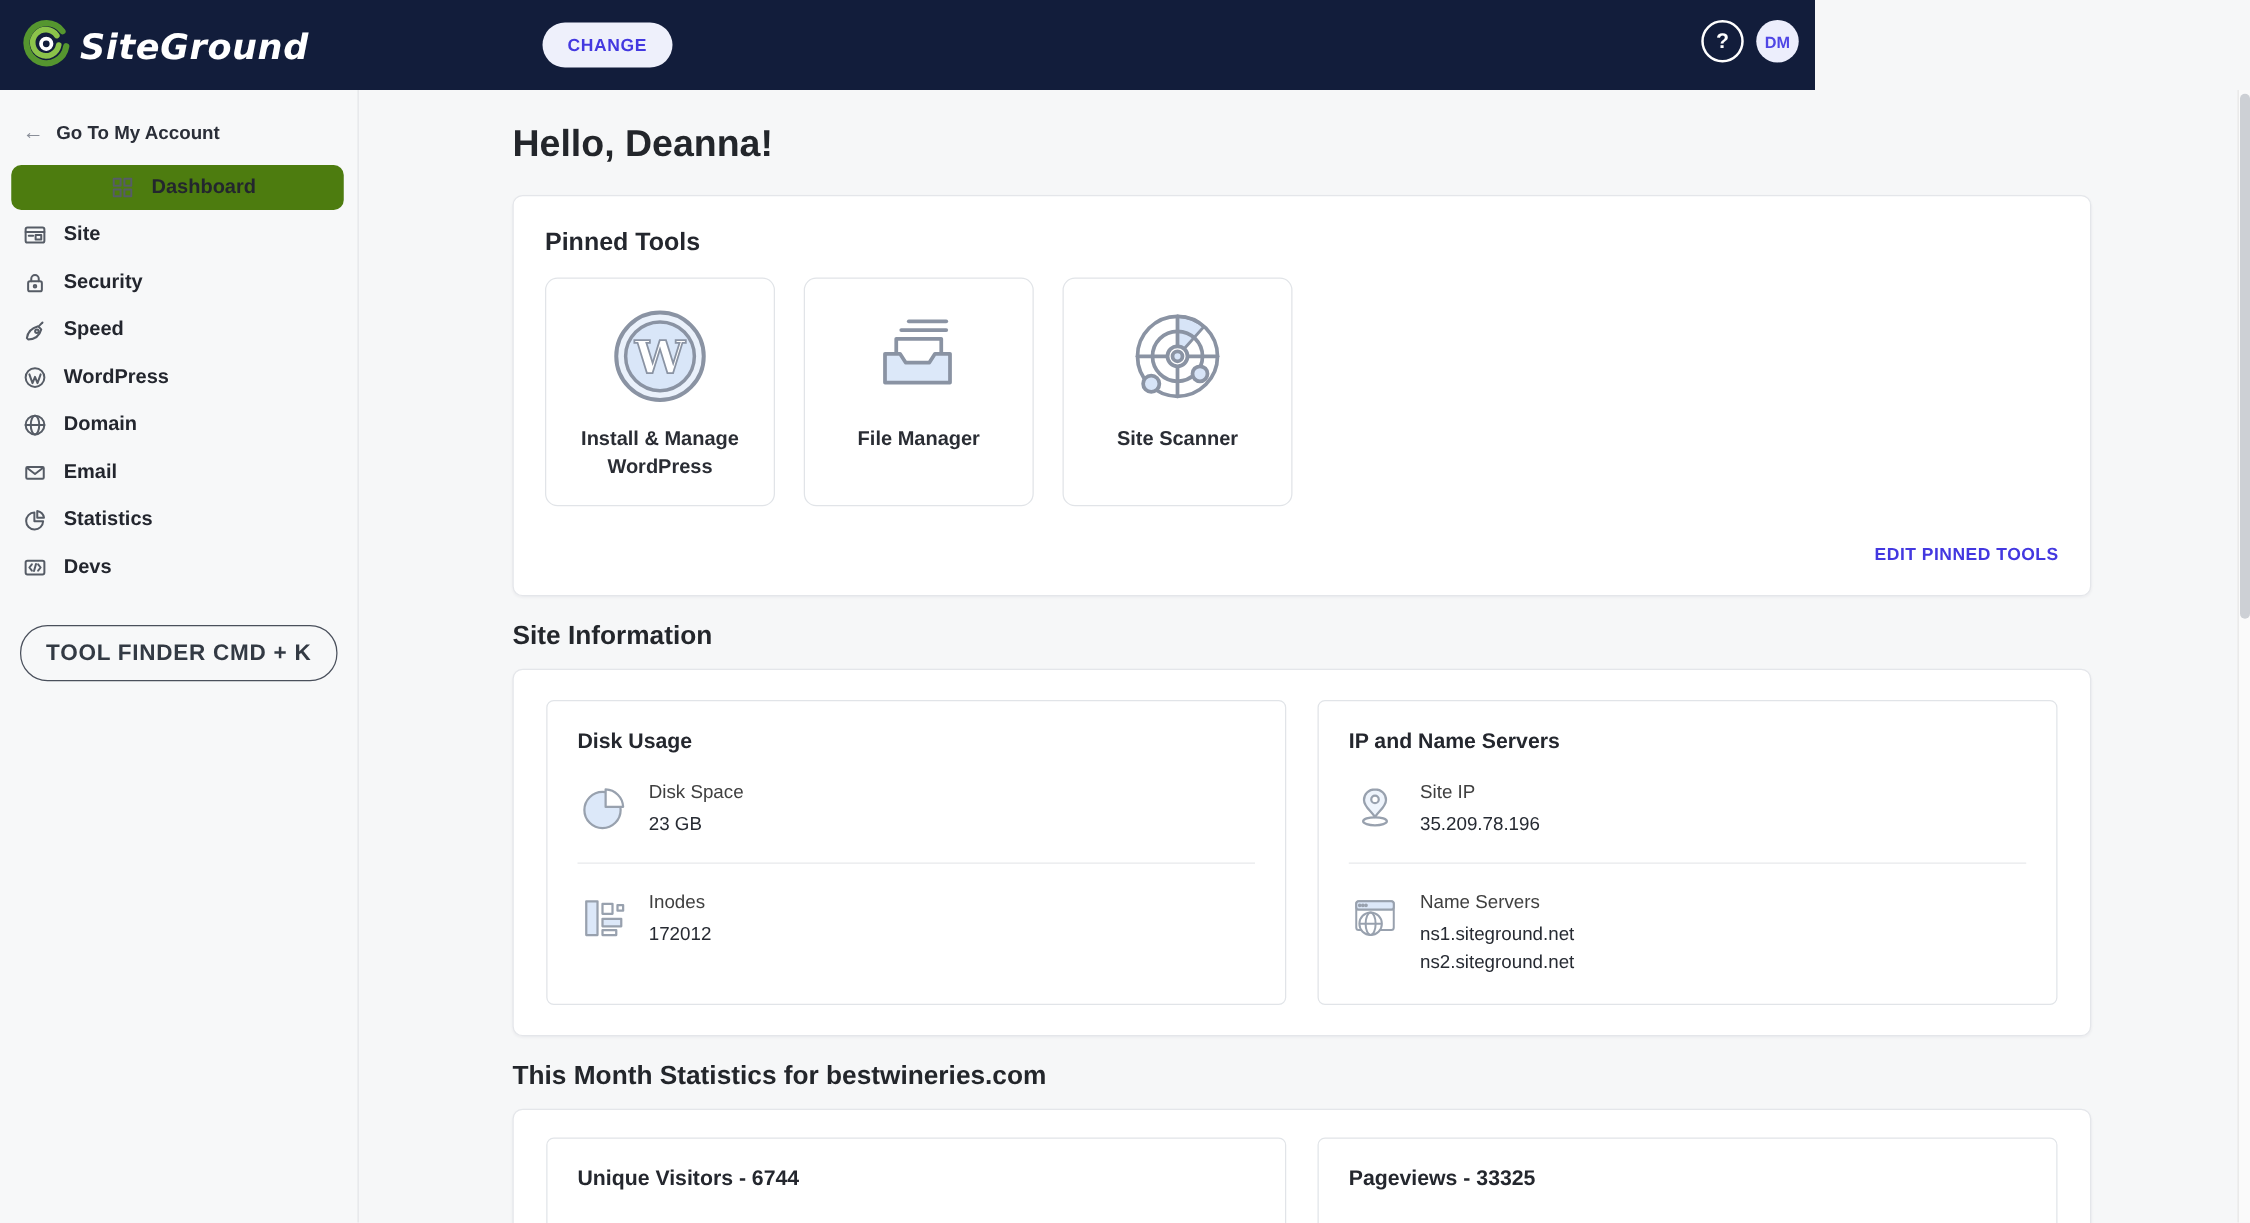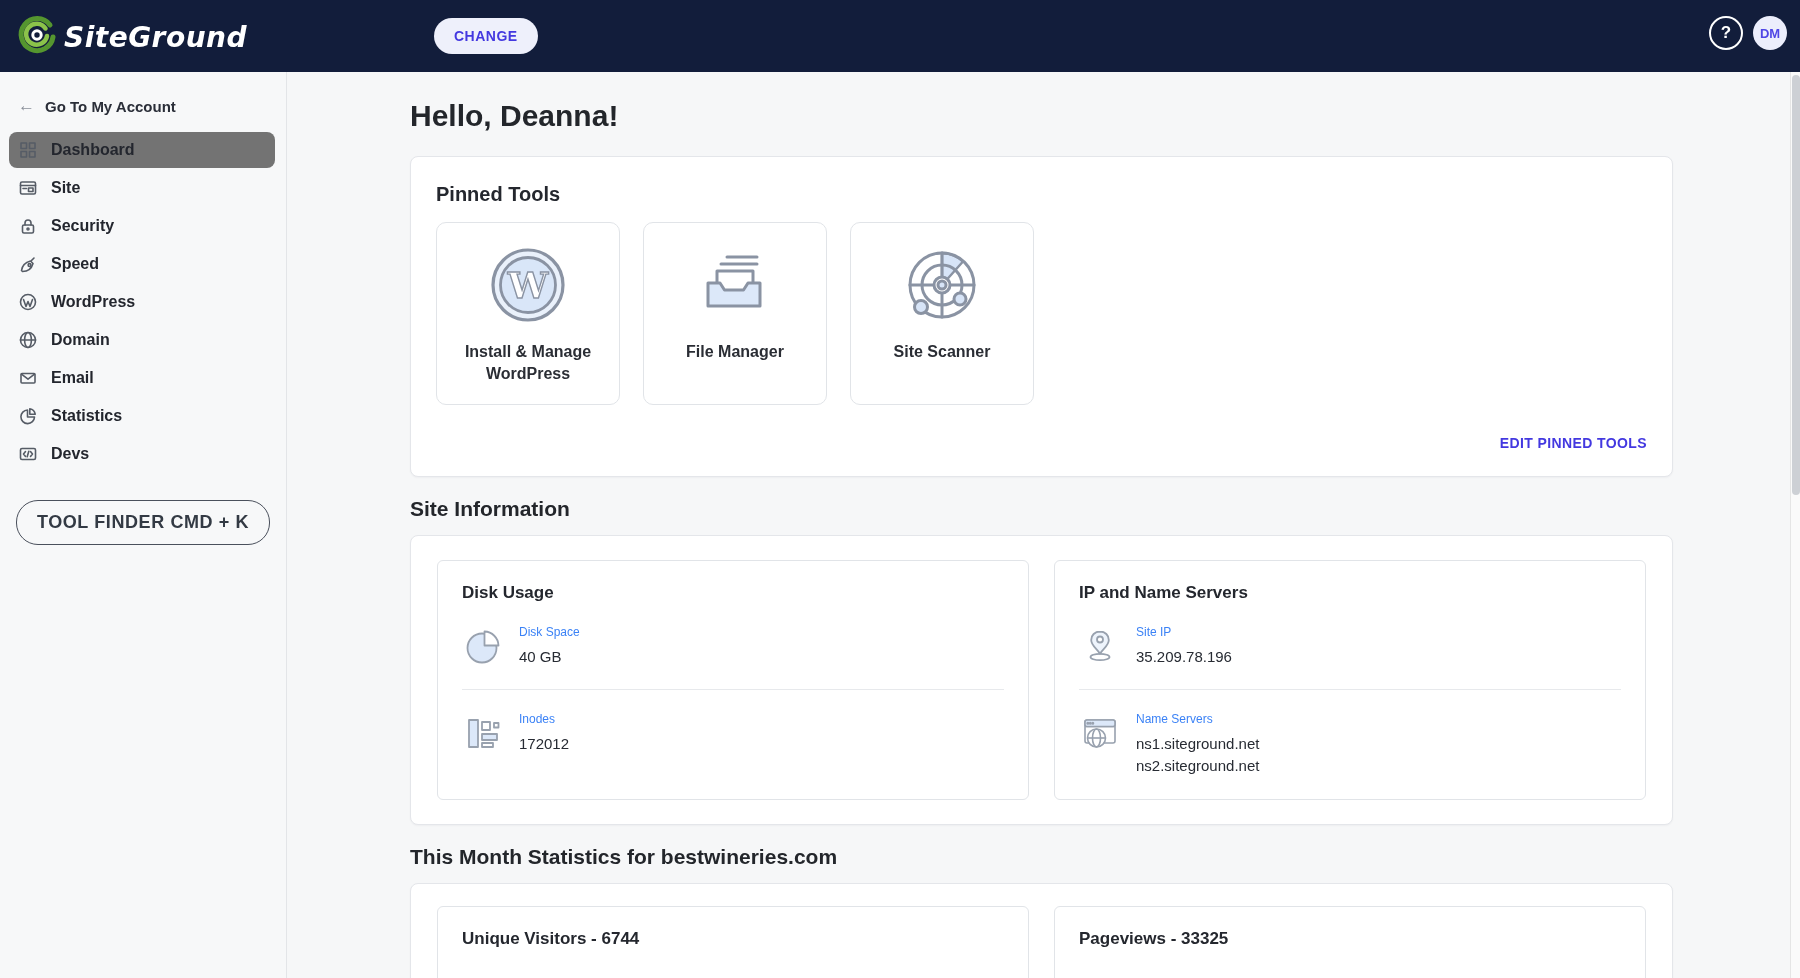--- a/index.html
+++ b/index.html
@@ -3,21 +3,21 @@
 <meta charset="utf-8">
 <style>
   * { box-sizing: border-box; margin: 0; padding: 0; }
   html,body { width:1800px; height:978px; overflow:hidden; }
   body {
     font-family: "Liberation Sans", "DejaVu Sans", sans-serif;
     background:#f6f7f8; color:#23262e;
   }
   
   .topbar {
-    position:absolute; top:0; left:0; width:1800px; height:72px;
+    position:absolute; top:0; left:0; width:1452px; height:72px;
     background:#121d3b; z-index:10;
   }
   .logo { position:absolute; left:16px; top:14px; display:flex; align-items:center; gap:6px; }
   .logo-text {
     color:#fff; font-size:28px; font-weight:bold; font-style:italic;
     letter-spacing:.5px; font-family:"DejaVu Sans", sans-serif;
   }
   .change-btn {
     position:absolute; left:434px; top:18px; height:36px; padding:0 20px;
     background:#eef0fb; border:none; border-radius:18px;
@@ -44,21 +44,21 @@
     display:flex; align-items:center; gap:10px; padding:24px 0 14px 18px;
     font-size:15px; font-weight:bold; color:#2a2e38; cursor:pointer;
   }
   .back-arrow { color:#8a8f99; font-size:17px; font-weight:normal; }
   .nav { list-style:none; }
   .nav-item {
     display:flex; align-items:center; gap:13px;
     margin:2px 11px 2px 9px; padding:8px 0 8px 9px; border-radius:8px;
     font-size:16px; font-weight:600; color:#23262e; cursor:pointer;
   }
-  .nav-item.active { background:#737373; }
+  .nav-item.active { background:#4d7c0f;justify-content:center; }
   .nav-item svg { flex:0 0 20px; }
   .tool-finder {
     display:block; margin:28px auto 0; padding:11px 20px;
     background:transparent; border:1.5px solid #4a505c; border-radius:22px;
     font-family:inherit; font-size:18px; font-weight:bold; letter-spacing:.6px;
     color:#333a44; cursor:pointer;
   }
   
   .main {
     position:absolute; top:72px; left:288px; width:1502px; height:918px;
@@ -85,21 +85,21 @@
   .edit-link {
     font-size:14px; font-weight:bold; letter-spacing:.4px; color:#4338e0;
     text-decoration:none; cursor:pointer;
   }
   .section-title { font-size:21px; font-weight:bold; color:#23262b; margin:20px 0 14px; }
   .info-outer { padding:24px 26px; display:flex; gap:25px; }
   .info-card { flex:1; border:1px solid #e1e4e8; border-radius:6px; background:#fff; padding:22px 24px; }
   .info-card-title { font-size:17px; font-weight:bold; color:#24272e; }
   .info-row { display:flex; align-items:flex-start; gap:15px; margin-top:22px; }
   .info-row .icon-box { flex:0 0 42px; }
-  .info-label { font-size:12px; color:#3b82f6; margin-bottom:7px; }
+  .info-label { font-size:15px; color:#404040; margin-bottom:7px; }
   .info-value { font-size:15px; color:#272b33; line-height:1.45; }
   .divider { height:1px; background:#e7e9ec; margin:18px 0 0; }
   .stats-outer { padding:22px 26px; display:flex; gap:25px; }
   .stat-card { flex:1; height:160px; border:1px solid #e1e4e8; border-radius:6px; background:#fff; padding:22px 24px; }
   
   .scrollbar-track {
     position:absolute; top:72px; right:0; width:10px; height:906px;
     background:#fafafa; border-left:1px solid #e5e5e5;
   }
   .scrollbar-thumb {
@@ -266,21 +266,21 @@
       <div class="info-card-title">Disk Usage</div>
       <div class="info-row">
         <span class="icon-box">
           <svg width="42" height="42" viewBox="0 0 42 42">
             <circle cx="20" cy="23" r="14.5" fill="#dce8f9" stroke="#98a1ae" stroke-width="1.8"></circle>
             <path d="M22.5 20.5 V6.5 A14.5 14.5 0 0 1 36.5 20.5 Z" fill="#ffffff" stroke="#98a1ae" stroke-width="1.8" stroke-linejoin="round"></path>
           </svg>
         </span>
         <div>
           <div class="info-label">Disk Space</div>
-          <div class="info-value">40 GB</div>
+          <div class="info-value">23 GB</div>
         </div>
       </div>
       <div class="divider"></div>
       <div class="info-row">
         <span class="icon-box">
           <svg width="42" height="42" viewBox="0 0 42 42" stroke="#98a1ae" stroke-width="1.8" fill="#dce8f9" stroke-linejoin="round">
             <rect x="7" y="8" width="9" height="27"></rect>
             <rect x="20" y="10" width="8" height="8" fill="#ffffff"></rect>
             <rect x="32" y="11" width="4.5" height="4.5" fill="#ffffff"></rect>
             <rect x="20" y="22" width="15" height="6"></rect>

